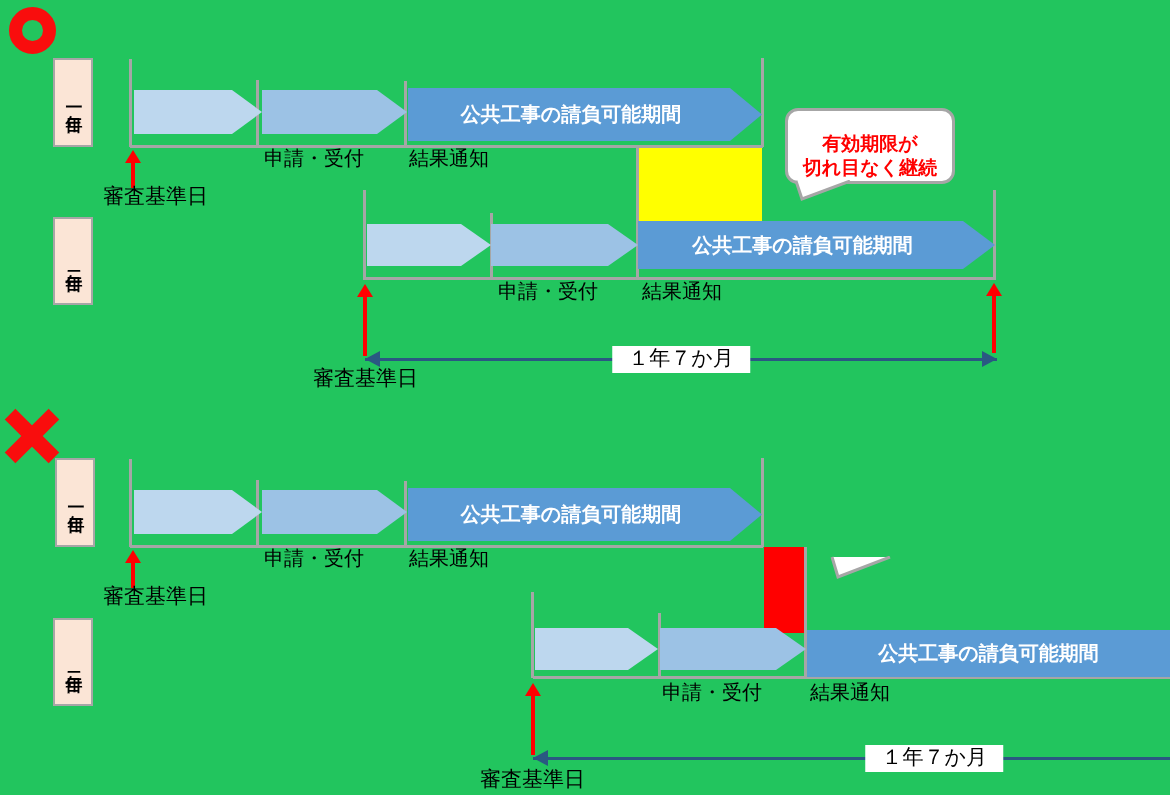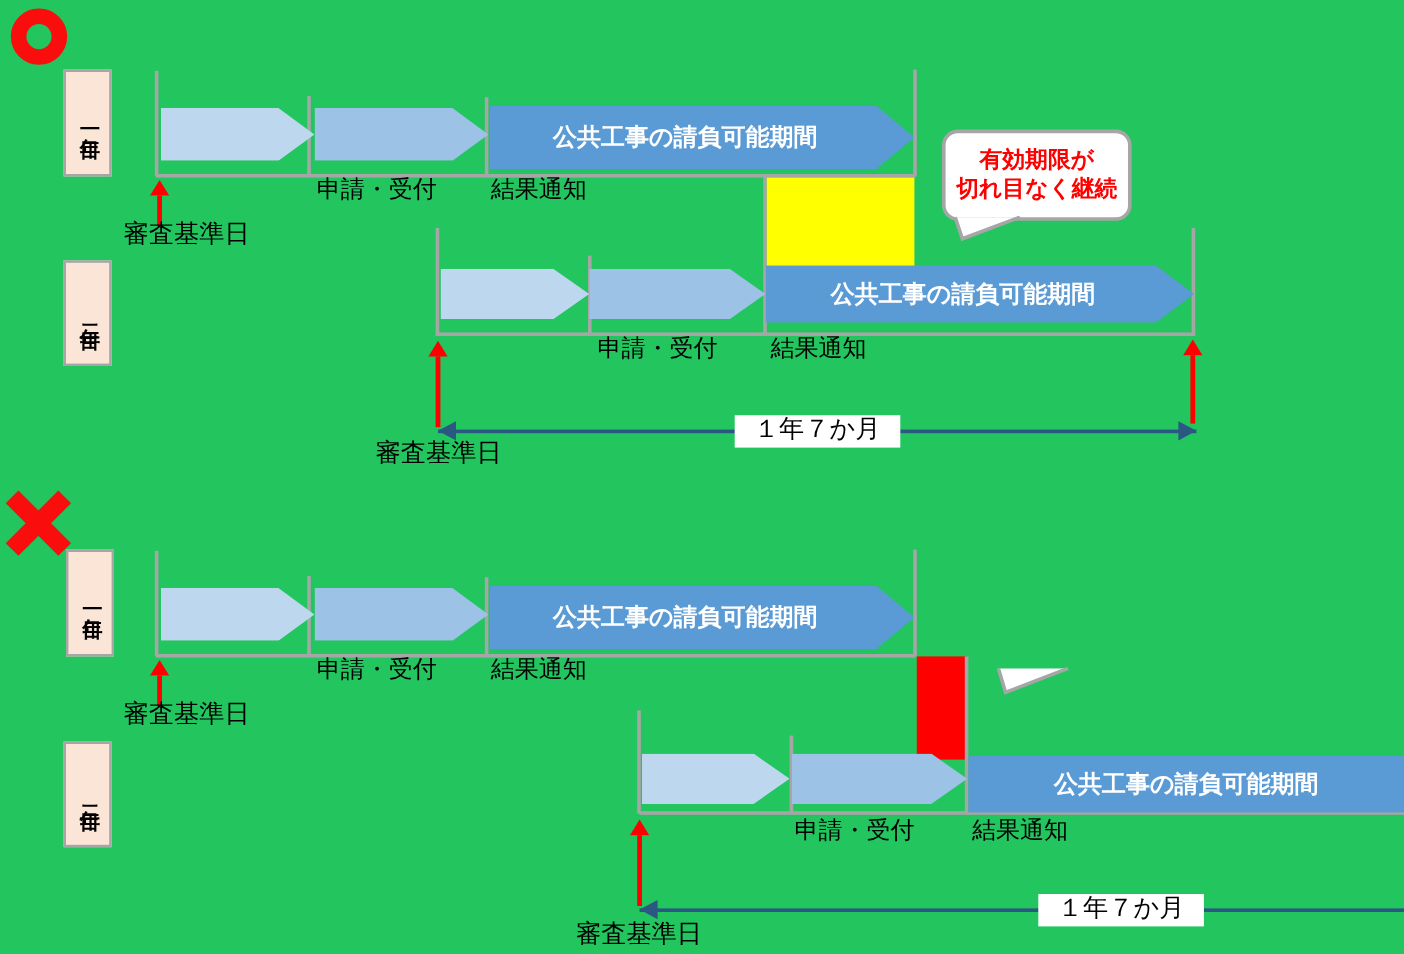--- a/index.html
+++ b/index.html
@@ -85,21 +85,21 @@
 
   <div class="abs lbl" style="left:264px;top:149px;">申請・受付</div>
   <div class="abs lbl" style="left:409px;top:149px;">結果通知</div>
 
   <div class="abs uparrow" style="left:125px;top:150px;height:38px;">
     <div class="head"></div>
       <div class="shaft"></div>
   </div>
   <div class="abs lbl" style="left:103px;top:187px;font-size:21px;">審査基準日</div>
 
-  <div class="abs bubble" style="left:785px;top:108px;width:158px;height:76px;">
+  <div class="abs bubble" style="left:785px;top:108px;width:170px;height:76px;justify-content:flex-end;">
     <span>有効期限が</span>
     <span>切れ目なく継続</span>
   </div>
   <svg class="abs bubble-tail" style="left:788px;top:180px;" width="68" height="22" viewBox="0 0 68 22">
     <path d="M8 1 L14 19 L62 1" fill="#ffffff" stroke="#A6A6A6" stroke-width="3"></path>
   </svg>
 
   <div class="abs yearbox" style="left:53px;top:217px;width:40px;height:88px;">
     <span>二年目</span>
   </div>

